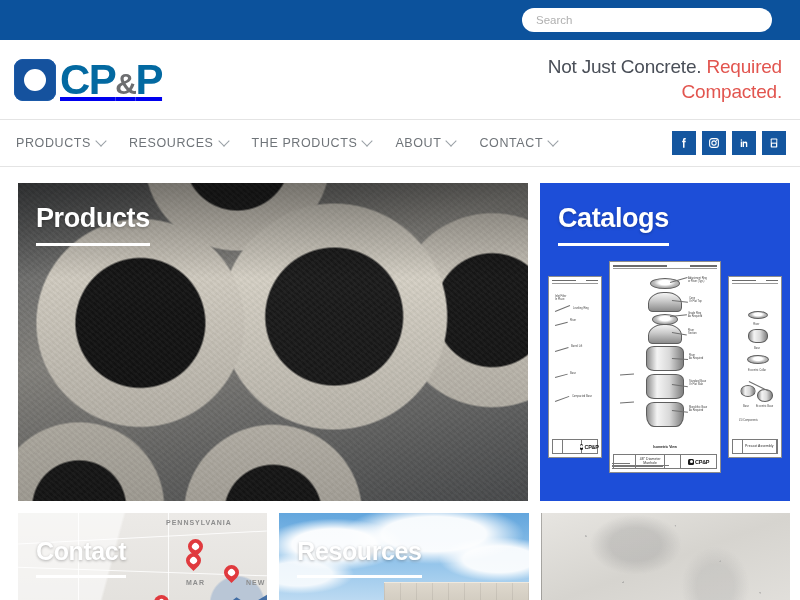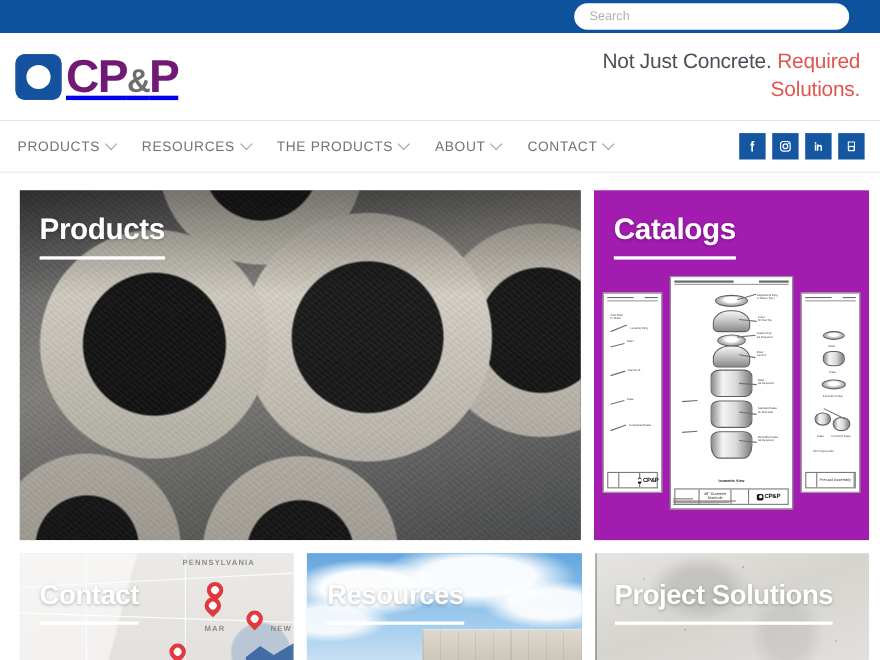--- a/index.html
+++ b/index.html
@@ -6,21 +6,21 @@
   html,body { width:800px; height:600px; overflow:hidden; }
   body {
     font-family:"Liberation Sans", sans-serif;
     background:#ffffff;
     color:#4a4a4a;
     -webkit-font-smoothing:antialiased;
   }
 
   
   .topbar {
-    height:30px; background:#0c529c;
+    height:40px; background:#0c529c;
     display:flex; align-items:center; justify-content:flex-end;
     padding-right:28px;
   }
   .search-wrap { position:relative; }
   .search-input {
     width:250px; height:24px; border:none; border-radius:12px;
     background:#ffffff; padding:0 14px;
     font-family:"Liberation Sans", sans-serif; font-size:11.5px; color:#555;
     outline:none;
   }
@@ -40,21 +40,21 @@
     display:flex; align-items:center; justify-content:center;
     box-shadow:inset 0 0 0 1px #1b5aa8;
   }
   .logo-mark .hole {
     width:22px; height:22px; border-radius:50%; background:#ffffff;
   }
   .logo-type {
     font-size:42px; font-weight:bold; letter-spacing:-1.5px;
     line-height:1; font-family:"Liberation Sans", sans-serif;
   }
-  .logo-type .r { color:#701a75; }
+  .logo-type .r { color:#0369a1; }
   .logo-type .g { color:#6d6e70; font-size:30px; }
 
   .tagline {
     text-align:right; font-size:19px; line-height:1.28;
     font-weight:400; letter-spacing:-0.2px;
   }
   .tagline .dark { color:#4a4f58;margin-left:38px; }
   .tagline .red  { color:#e2554f; }
 
   
@@ -129,21 +129,21 @@
     background:
       repeating-linear-gradient(41deg, rgba(255,255,255,.10) 0 2px, rgba(0,0,0,.10) 2px 4px),
       repeating-linear-gradient(-37deg, rgba(255,255,255,.05) 0 3px, rgba(0,0,0,.06) 3px 6px);
   }
   .pipes .vig {
     position:absolute; inset:0;
     background:linear-gradient(180deg, rgba(0,0,0,.42) 0%, rgba(0,0,0,0) 30%, rgba(0,0,0,.20) 100%);
   }
 
   
-  .catalogs { background:#a21caf; }
+  .catalogs { background:#1d4ed8; }
   .cat-strip {
     position:absolute; left:0; right:0; top:78px; bottom:28px;
     display:flex; align-items:stretch; justify-content:center; gap:7px;
     padding:0 2px;
   }
   .sheet {
     background:#fff; border:1px solid #8d8d8d;
     position:relative; overflow:hidden; flex:0 0 auto;
   }
   .sheet.side { width:54px; align-self:center; height:86%; }
@@ -286,21 +286,21 @@
   <a class="logo" href="#">
     <span class="logo-mark">
       <span class="hole"></span>
     </span>
     <span class="logo-type"><span class="r">CP</span><span class="g">&amp;</span><span class="r">P</span></span>
   </a>
 
   <div class="tagline">
     <span class="dark">Not Just Concrete.</span>
     <span class="red">Required</span><br>
-    <span class="red">Solutions.</span>
+    <span class="red">Compacted.</span>
   </div>
 </div>
 
 <div class="navbar">
   <div class="nav-items">
 
     <div class="nav-item">
       <span>PRODUCTS</span>
       <span class="chev"></span>
     </div>
@@ -508,19 +508,18 @@
       <div class="tile-title small" style="top:24px;">
         <span>Resources</span>
         <span class="rule"></span>
       </div>
     </div>
 
     <div class="tile wall">
       <div class="tex"></div>
       <div class="spec"></div>
       <div class="tile-title small" style="top:24px;">
-        <span>Project Solutions</span>
         <span class="rule"></span>
       </div>
     </div>
 
   </div>
 </div>
 
 </body></html>

